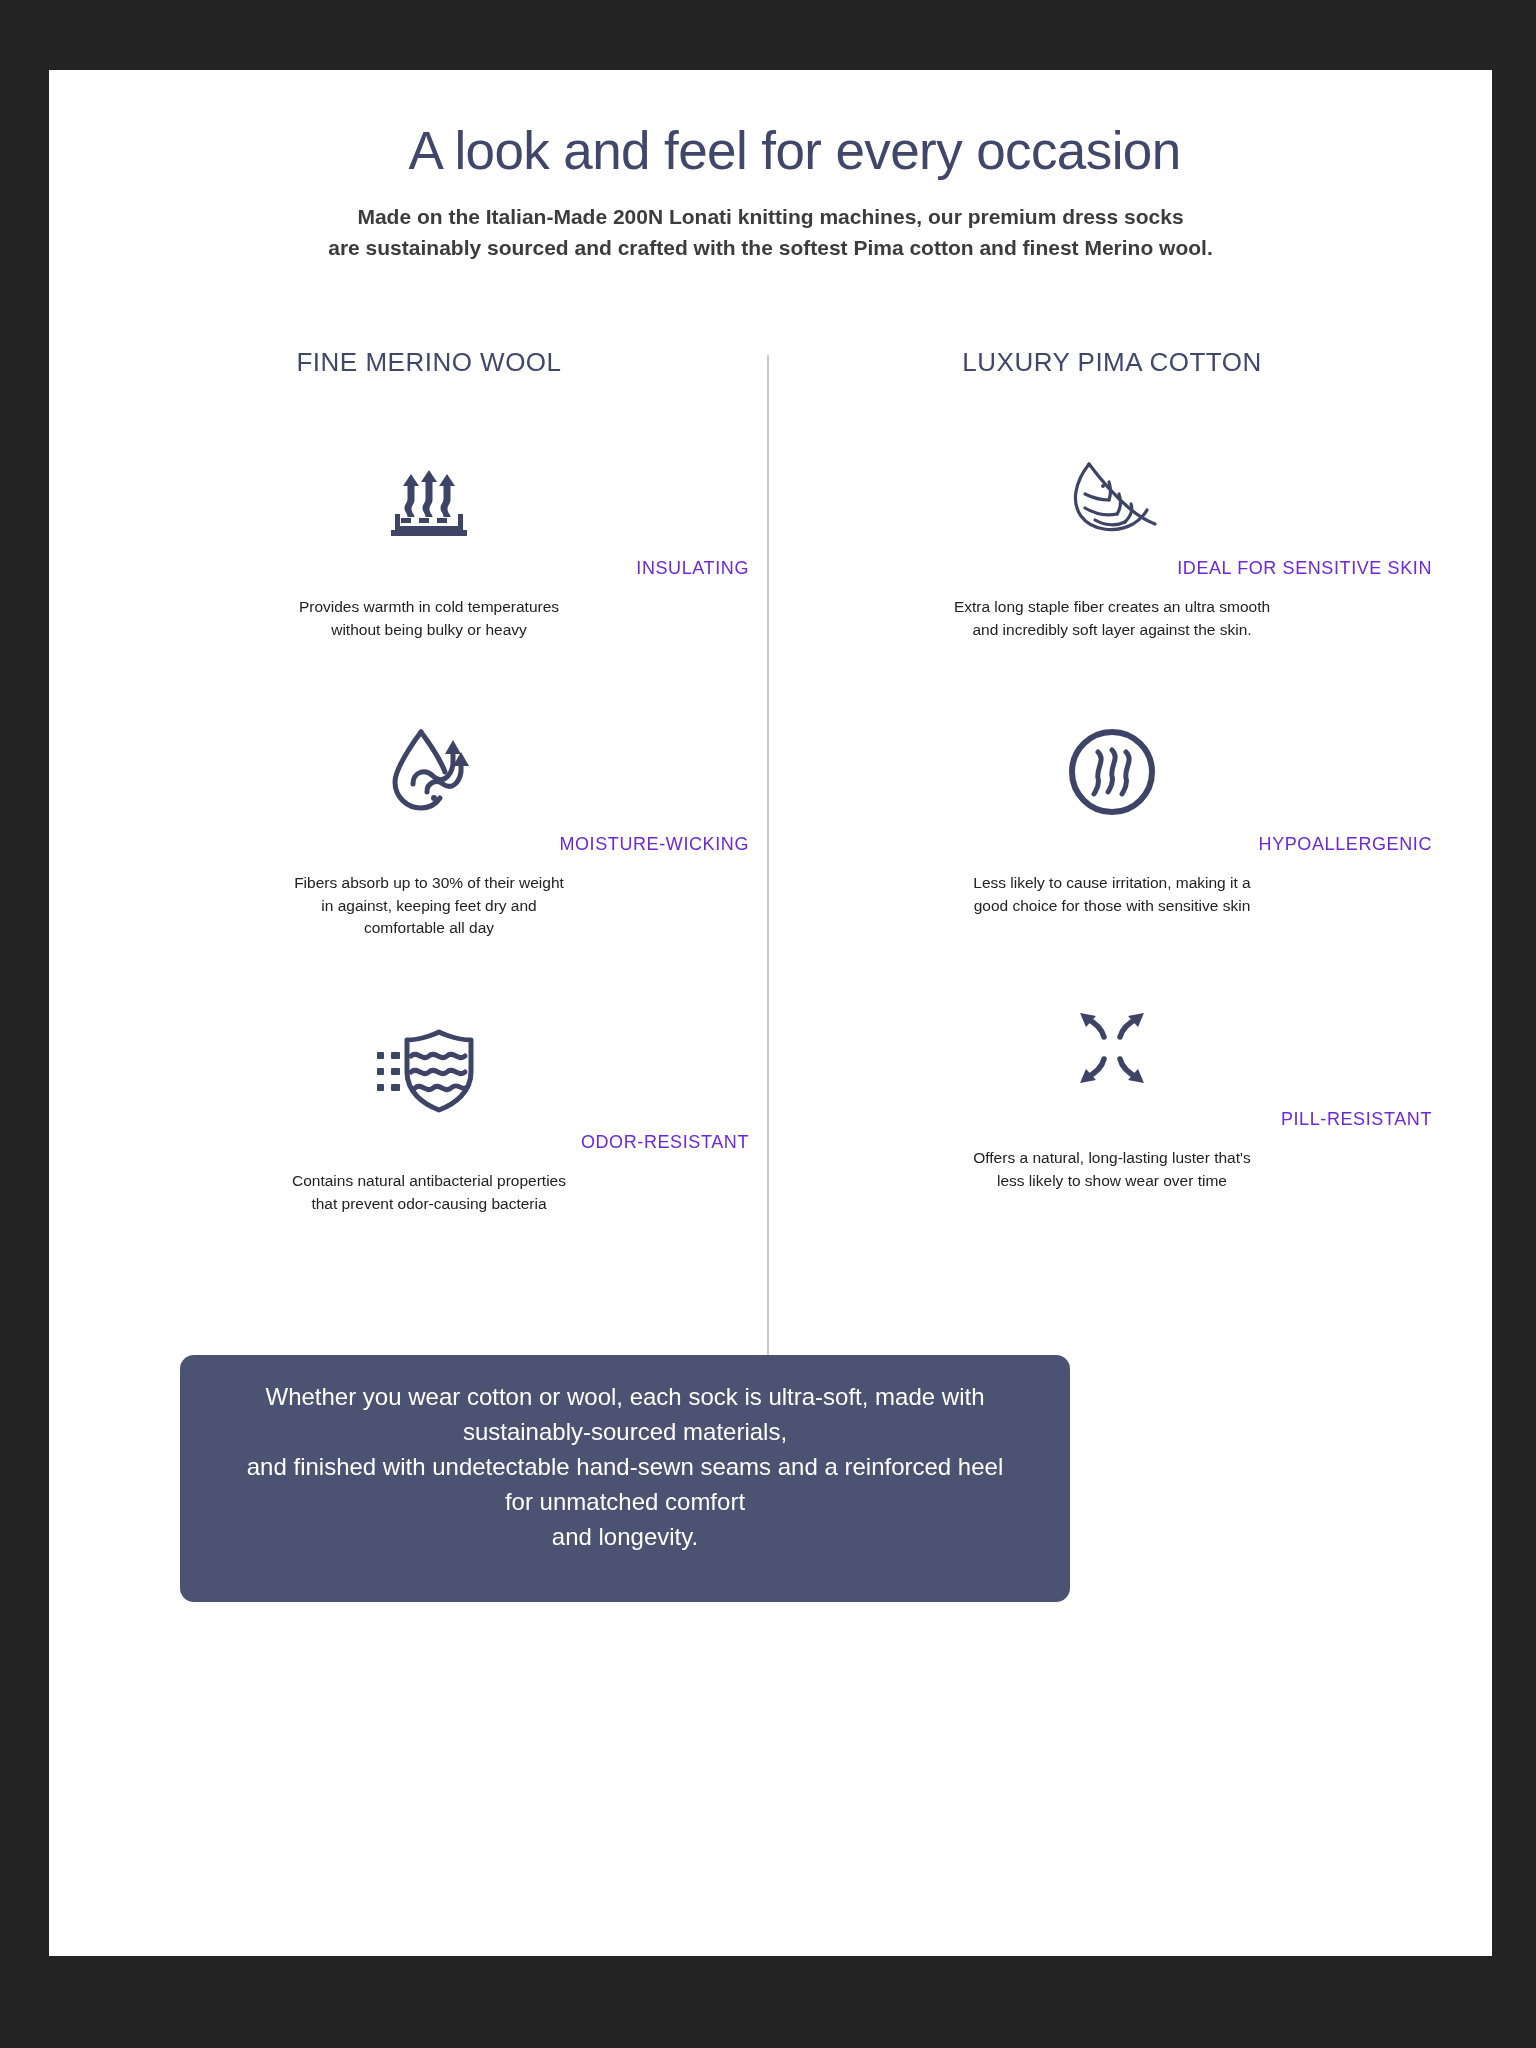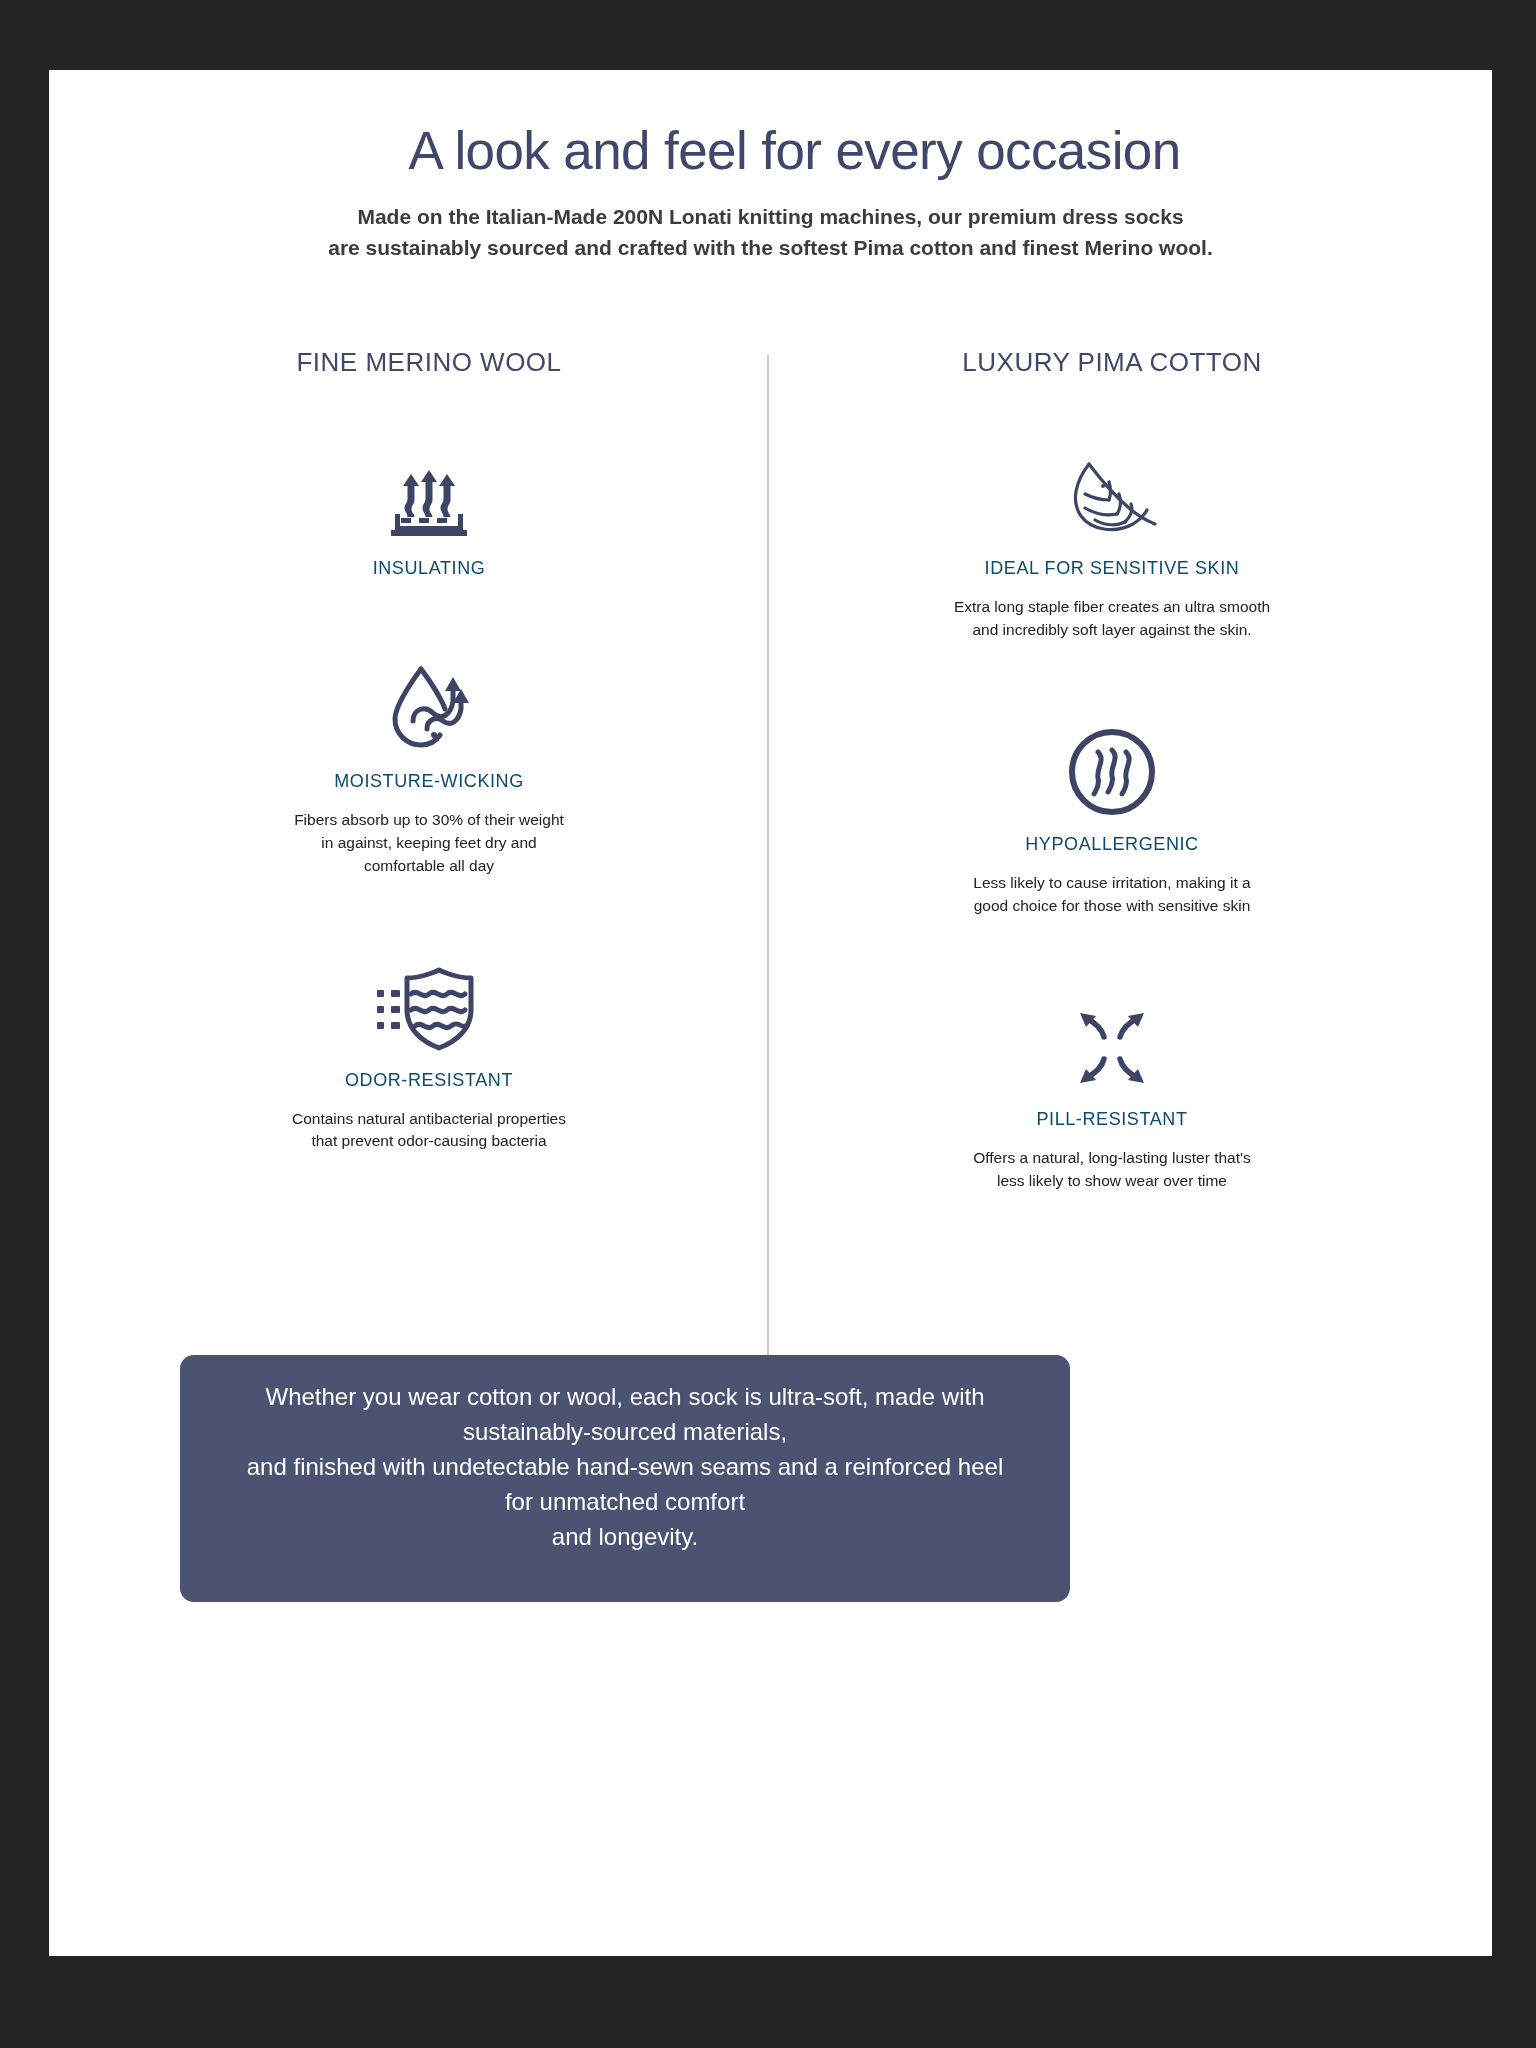--- a/index.html
+++ b/index.html
@@ -80,24 +80,25 @@
   .feature:last-child { margin-bottom: 0; }
   .feature-icon {
     height: 90px;
     display: flex;
     align-items: flex-end;
     justify-content: center;
     margin-bottom: 16px;
   }
   .feature-label {
     font-size: 18px;
-    color: #0c4a6e;
+    color: #6d28d9;
     letter-spacing: 0.6px;
     margin-bottom: 17px;
     font-weight: 400;
+    text-align: right;
   }
   .feature-desc {
     font-size: 15.5px;
     color: #222222;
     line-height: 1.47;
     max-width: 380px;
     margin: 0 auto;
   }
   .feature-desc span { display: block; }
 
@@ -149,20 +150,24 @@
               <path d="M58 30 l8-12 8 12 h-4.5 v14 c0 4 -3 5 -3 9 c0 4 3 5 3 8 h-7 c0-4 -3-5 -3-9 c0-4 3-5 3-9 V30z"></path>
               <rect x="20" y="62" width="10" height="5"></rect>
               <rect x="38" y="62" width="10" height="5"></rect>
               <rect x="56" y="62" width="10" height="5"></rect>
               <path d="M14 58 h5 v12 h58 V58 h5 v17 H14z"></path>
               <rect x="10" y="74" width="76" height="6"></rect>
             </g>
           </svg>
         </div>
         <div class="feature-label">INSULATING</div>
+        <div class="feature-desc">
+          <span>Provides warmth in cold temperatures</span>
+          <span>without being bulky or heavy</span>
+        </div>
       </div>
 
       <div class="feature">
         <div class="feature-icon">
           <svg width="104" height="96" viewBox="0 0 104 96">
             <g fill="none" stroke="#3e4466" stroke-width="5" stroke-linecap="round" stroke-linejoin="round">
               <path d="M44 10 C44 10 18 44 18 60 C18 75 30 86 44 86 C52 86 59 82 63 76"></path>
               <path d="M44 10 C44 10 62 34 68 50"></path>
               <path d="M36 62 C36 50 48 46 56 54 C64 62 74 56 76 42 V26"></path>
               <path d="M50 70 C50 60 60 57 66 62 C74 68 82 62 84 50 V38"></path>

